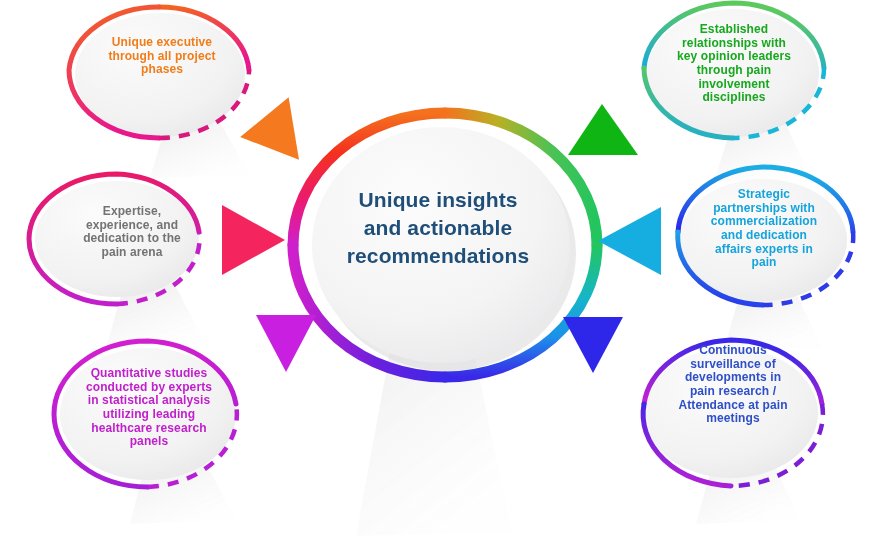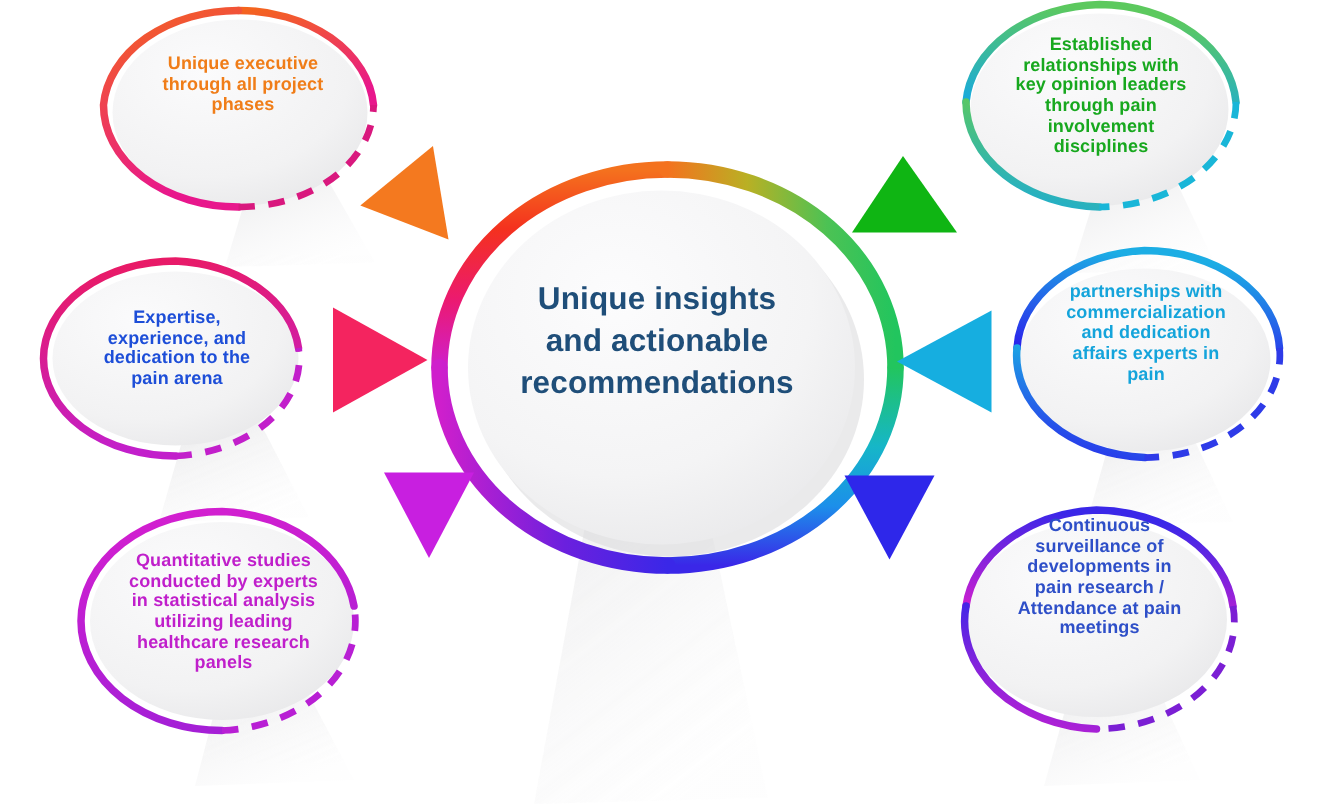--- a/index.html
+++ b/index.html
@@ -160,21 +160,21 @@
     <div>and actionable</div>
     <div>recommendations</div>
   </div>
 
   <div class="lbl satlbl" style="left:76px;top:36px;width:172px;color:#F07D18;">
     <div>Unique executive</div>
     <div>through all project</div>
     <div>phases</div>
   </div>
 
-  <div class="lbl satlbl" style="left:33px;top:205px;width:170px;color:#1d4ed8;">
+  <div class="lbl satlbl" style="left:47px;top:205px;width:170px;color:#737373;">
     <div>Expertise,</div>
     <div>experience, and</div>
     <div>dedication to the</div>
     <div>pain arena</div>
   </div>
 
   <div class="lbl satlbl" style="left:59px;top:367px;width:180px;color:#C01FCB;">
     <div>Quantitative studies</div>
     <div>conducted by experts</div>
     <div>in statistical analysis</div>
@@ -186,20 +186,21 @@
   <div class="lbl satlbl" style="left:646px;top:23px;width:176px;color:#17A81E;">
     <div>Established</div>
     <div>relationships with</div>
     <div>key opinion leaders</div>
     <div>through pain</div>
     <div>involvement</div>
     <div>disciplines</div>
   </div>
 
   <div class="lbl satlbl" style="left:678px;top:188px;width:172px;color:#14A4DB;">
+    <div>Strategic</div>
     <div>partnerships with</div>
     <div>commercialization</div>
     <div>and dedication</div>
     <div>affairs experts in</div>
     <div>pain</div>
   </div>
 
   <div class="lbl satlbl" style="left:645px;top:344px;width:176px;color:#2E4FC8;">
     <div>Continuous</div>
     <div>surveillance of</div>

